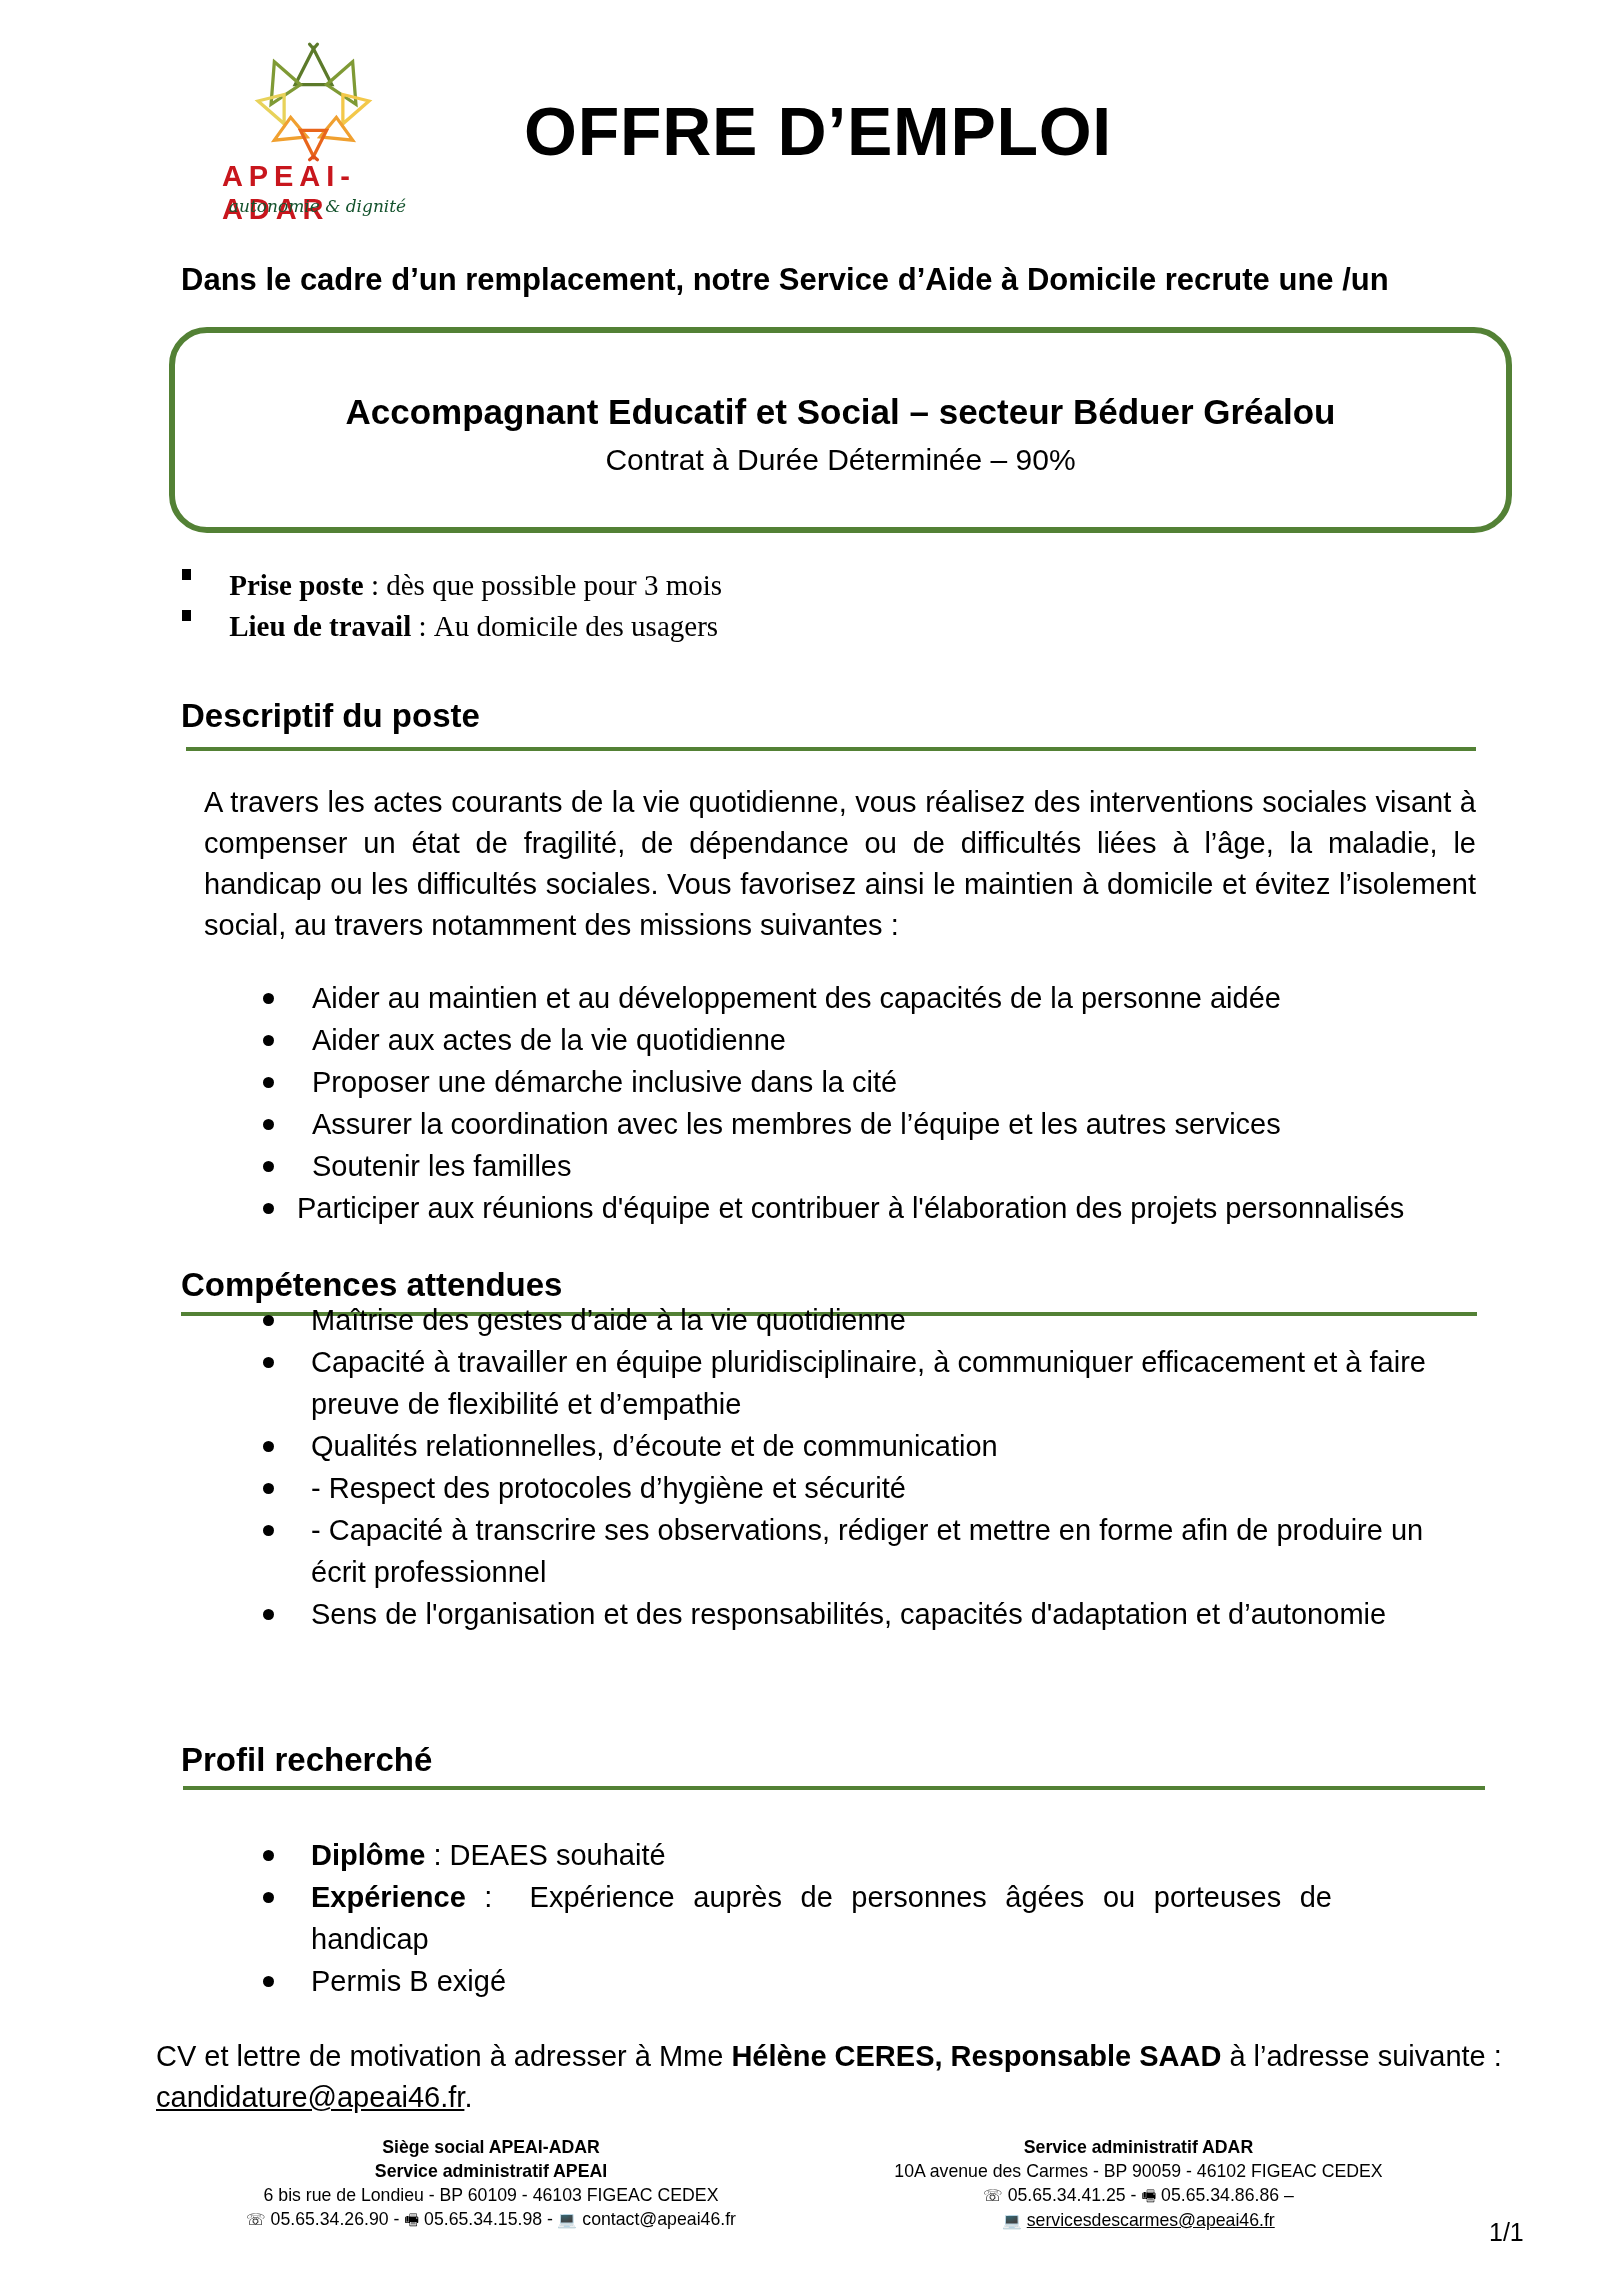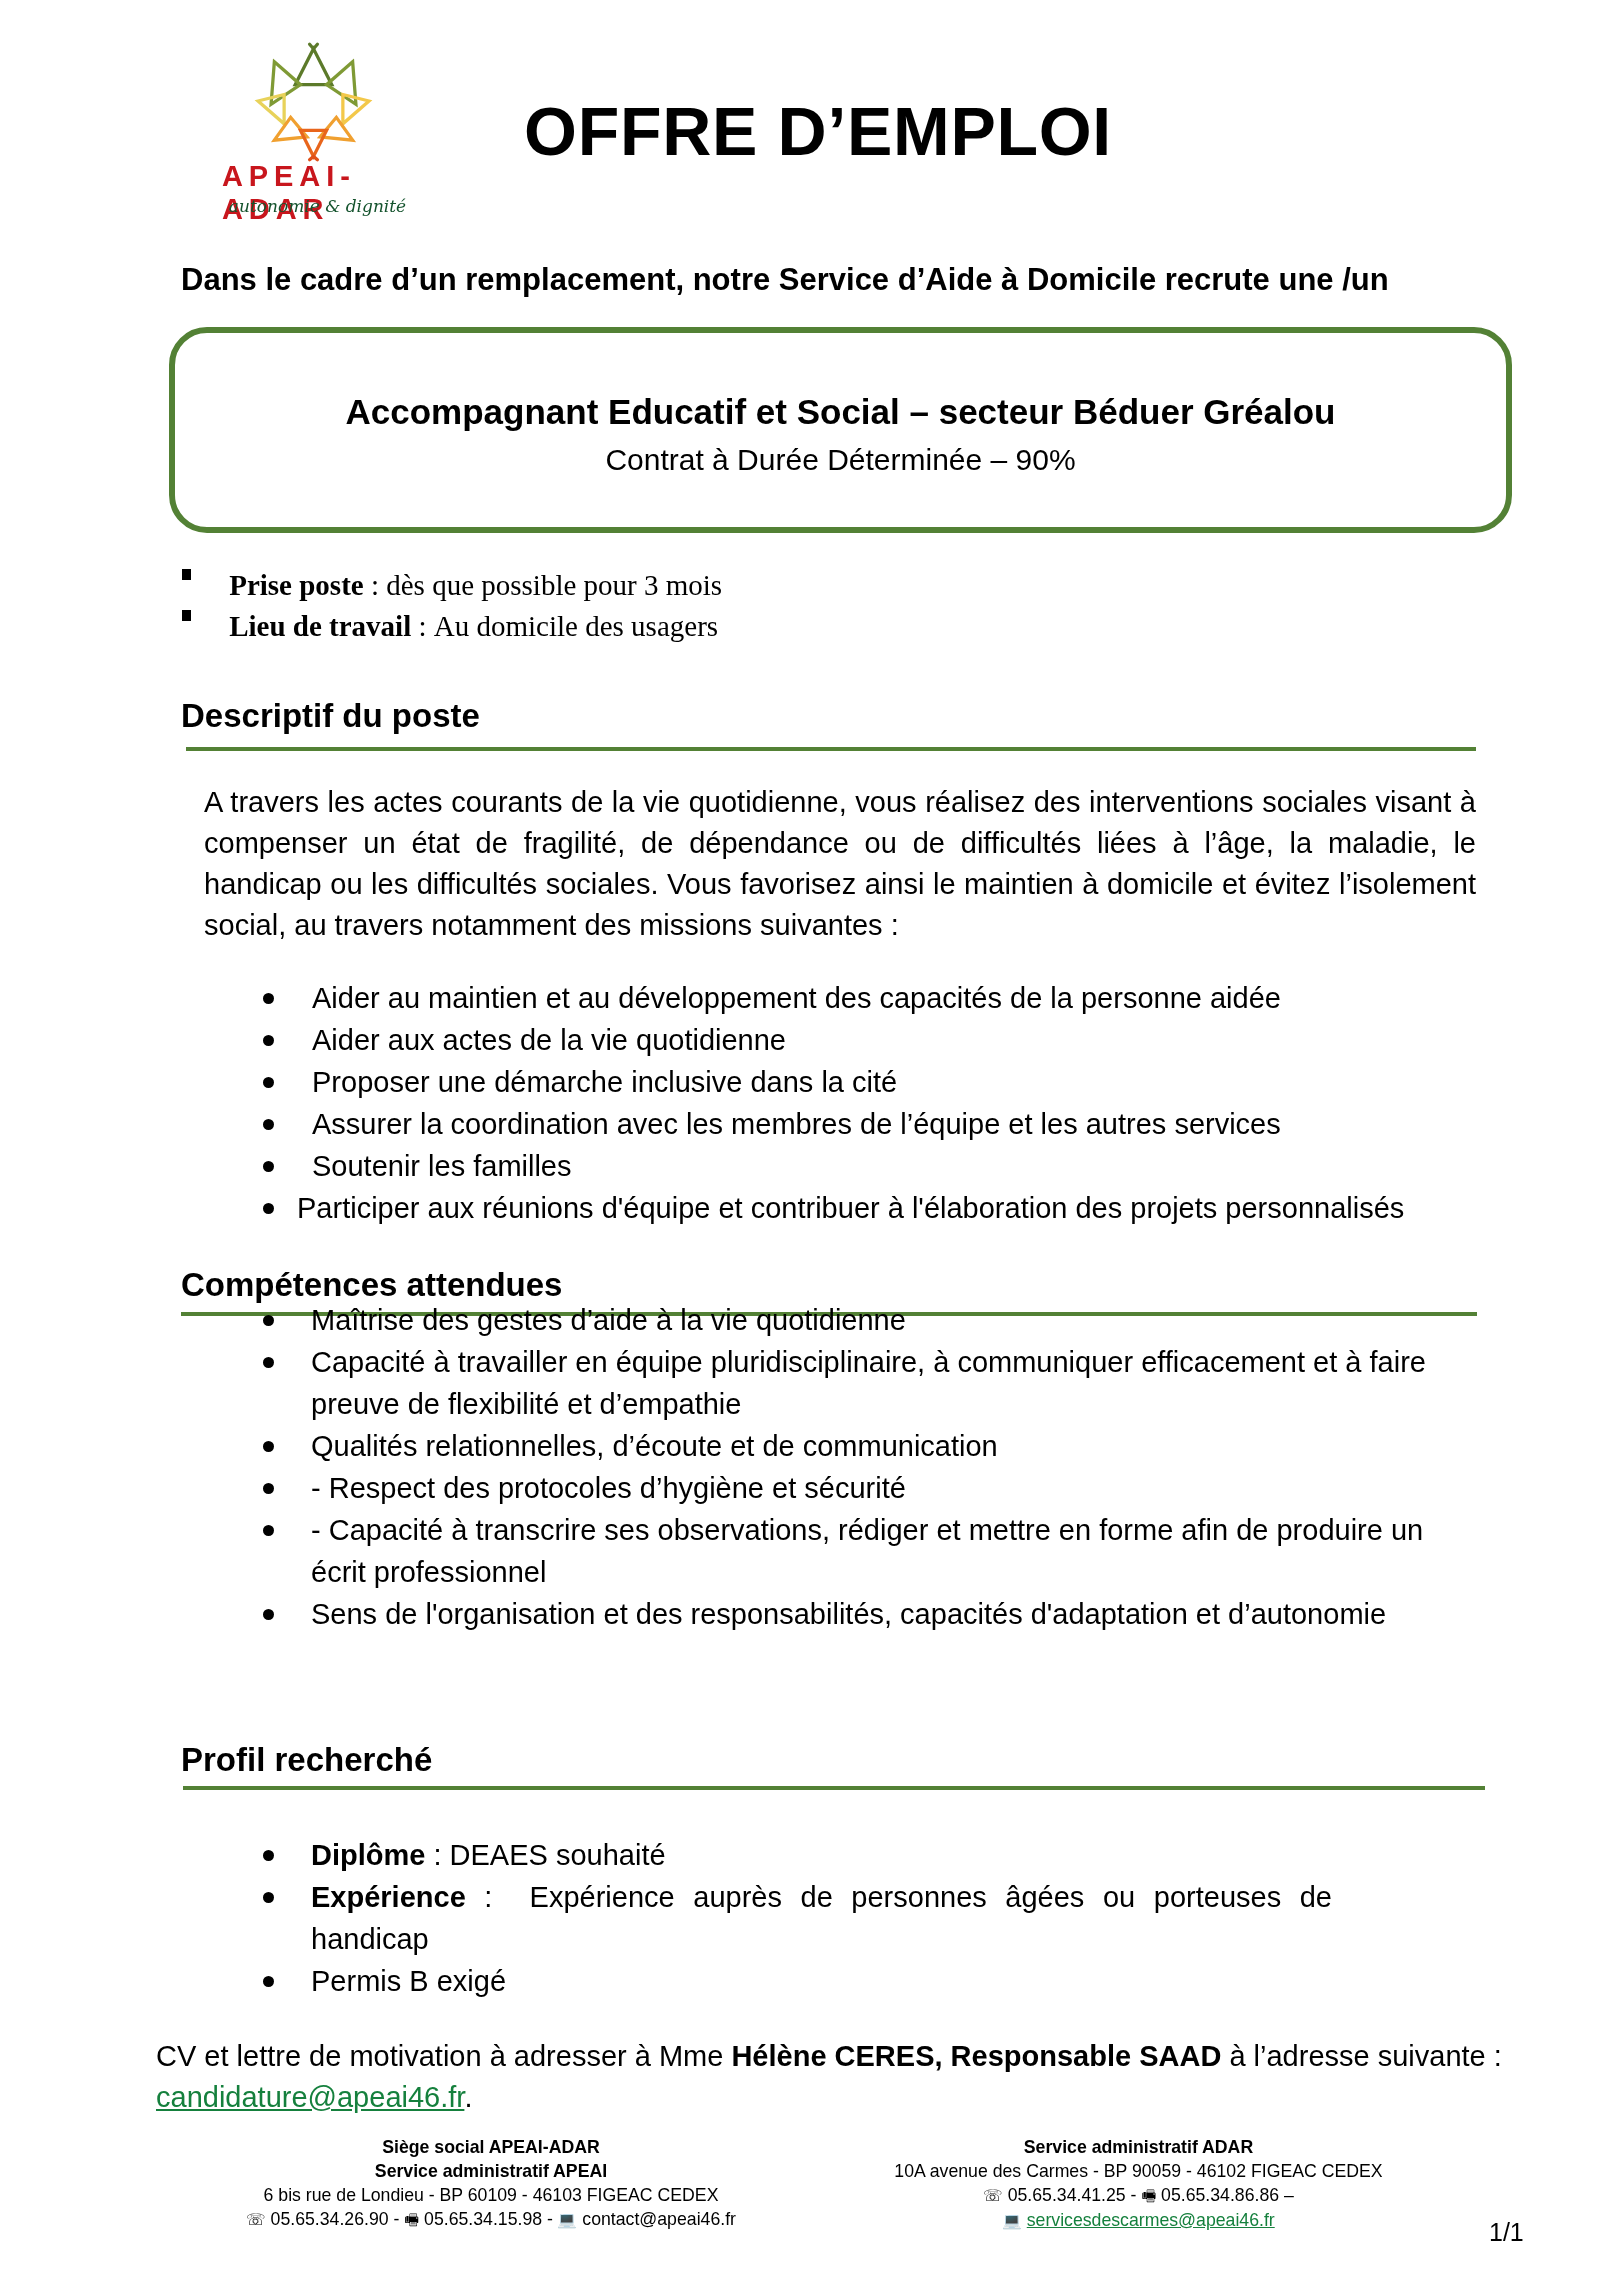--- a/index.html
+++ b/index.html
@@ -25,21 +25,21 @@
   .section-h { font-size: 33px; font-weight: bold; white-space: nowrap; }
   .rule { height: 3.9px; background: #538135; }
   .para { left: 204px; top: 782px; width: 1272px; font-size: 29px; line-height: 41px;
           text-align: justify; }
   .blist { font-size: 29px; }
   .brow { display: flex; align-items: flex-start; line-height: 42px; }
   .dot { width: 11px; height: 11px; background: #000; border-radius: 50%; flex: 0 0 11px;
          margin-top: 15.7px; }
   .btext { white-space: normal; }
   .apply { left: 156px; top: 2036px; width: 1361px; font-size: 29px; line-height: 41px; }
-  .link { color: #15803d; text-decoration: underline; }
+  .link { color: #000000; text-decoration: underline; }
   .foot { font-size: 17.7px; text-align: center; line-height: 24px; }
   .foot b { font-weight: bold; }
   .pageno { left: 1489px; top: 2218px; font-size: 25px; }
   .ico { font-family: "DejaVu Sans", sans-serif; font-size: 15.7px; }
 </style>
 </head>
 <body>
 
 <div class="abs logo">
   <svg width="183" height="124" viewBox="0 0 280 190" style="position:absolute;left:0;top:0">

